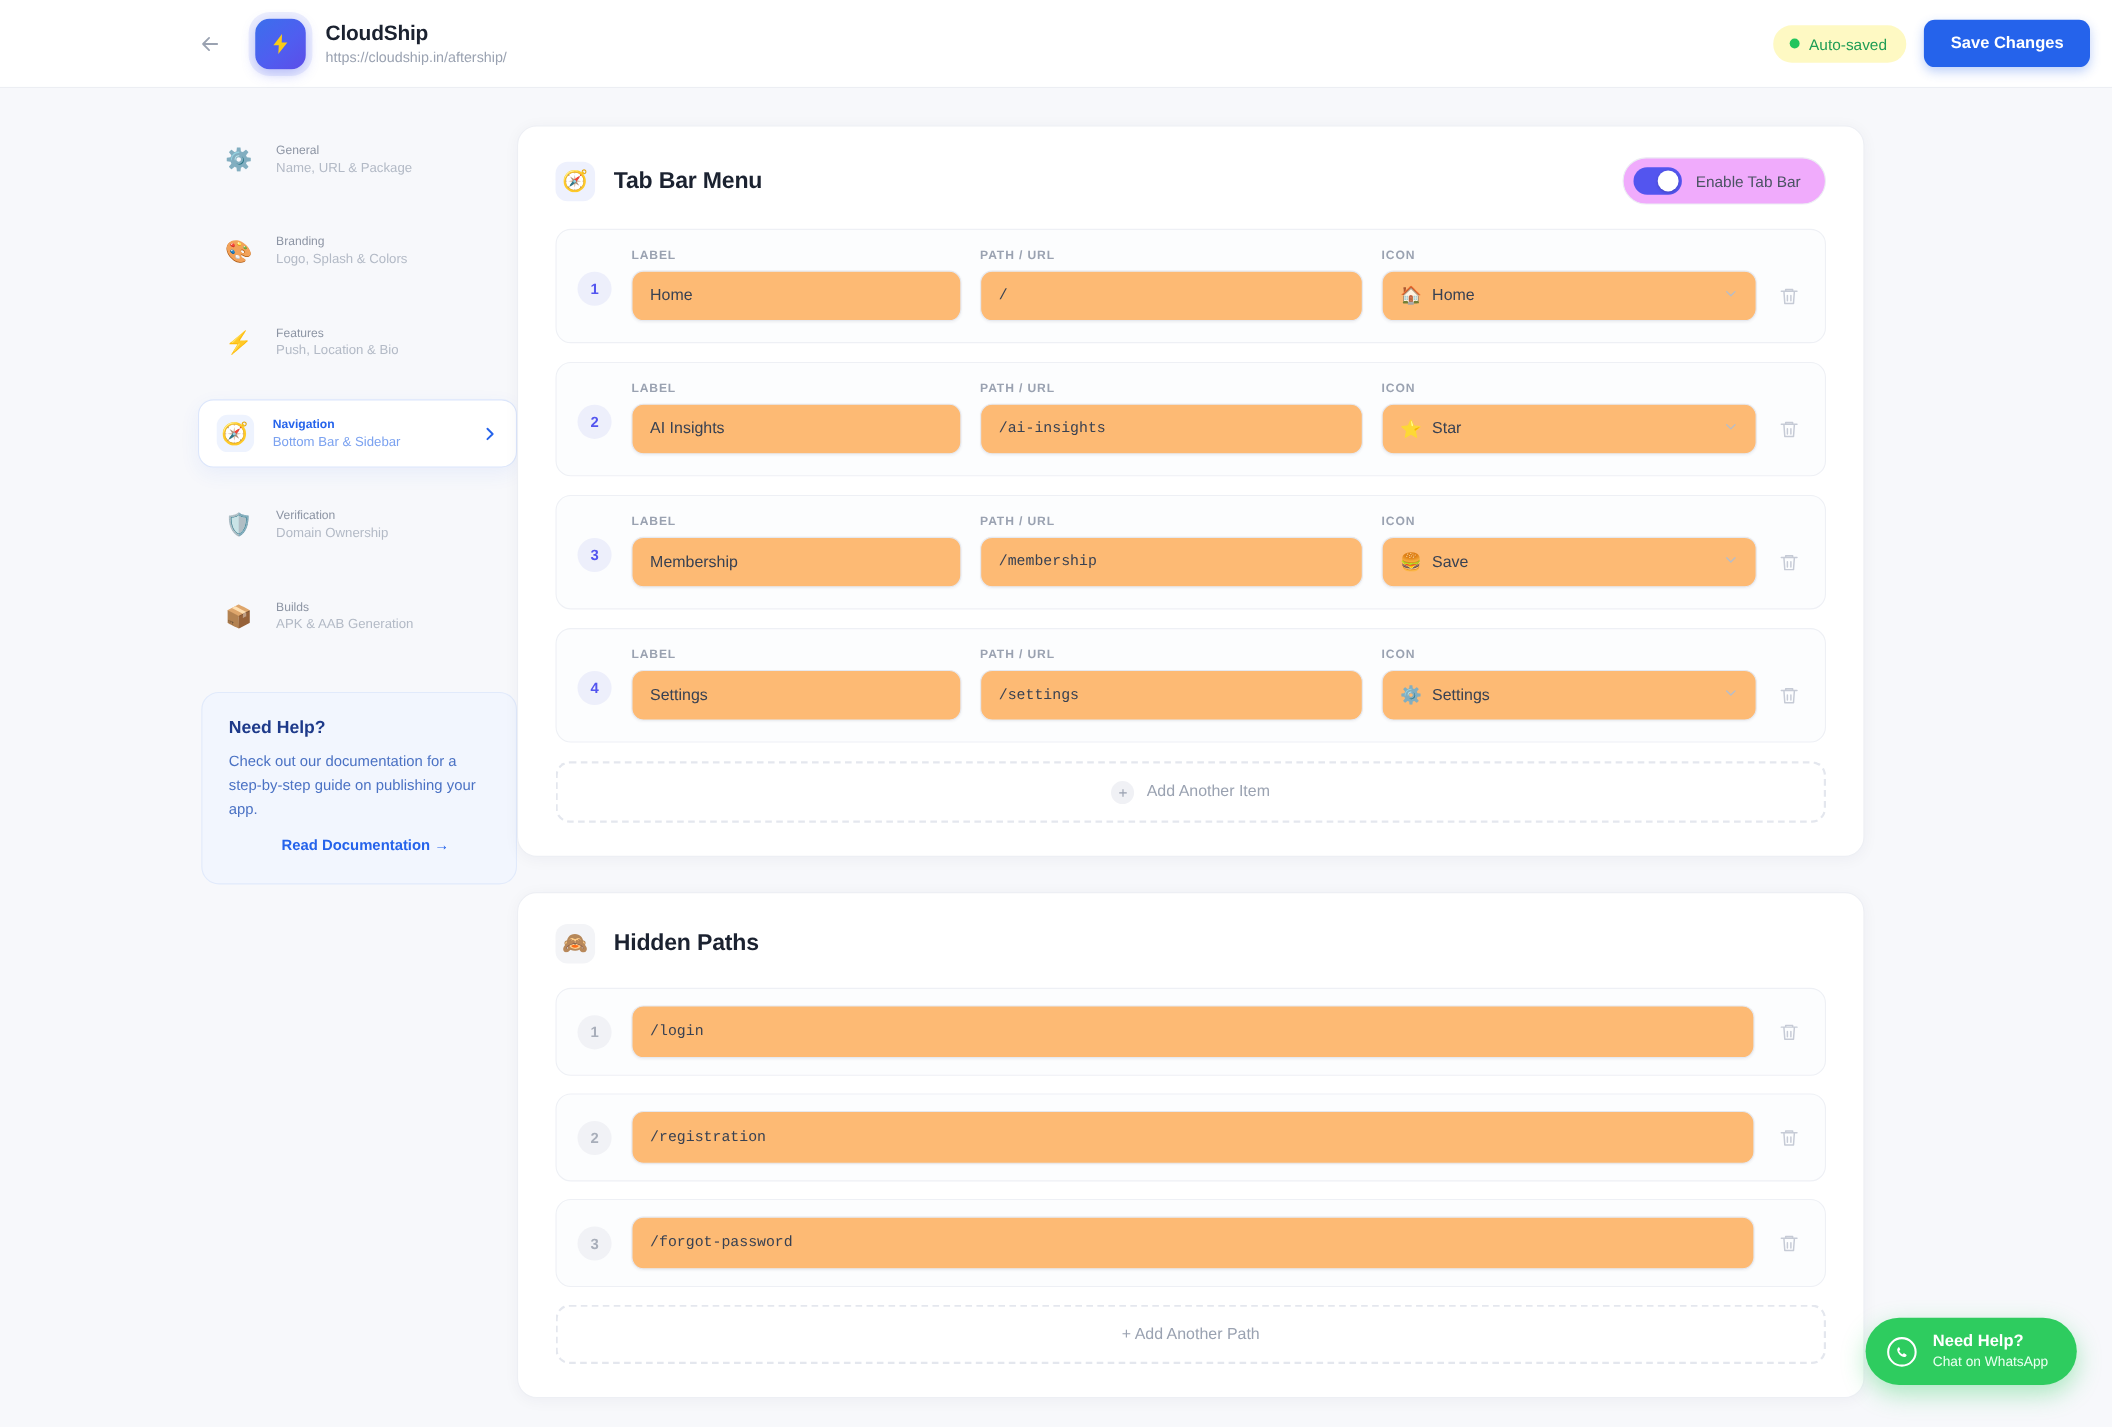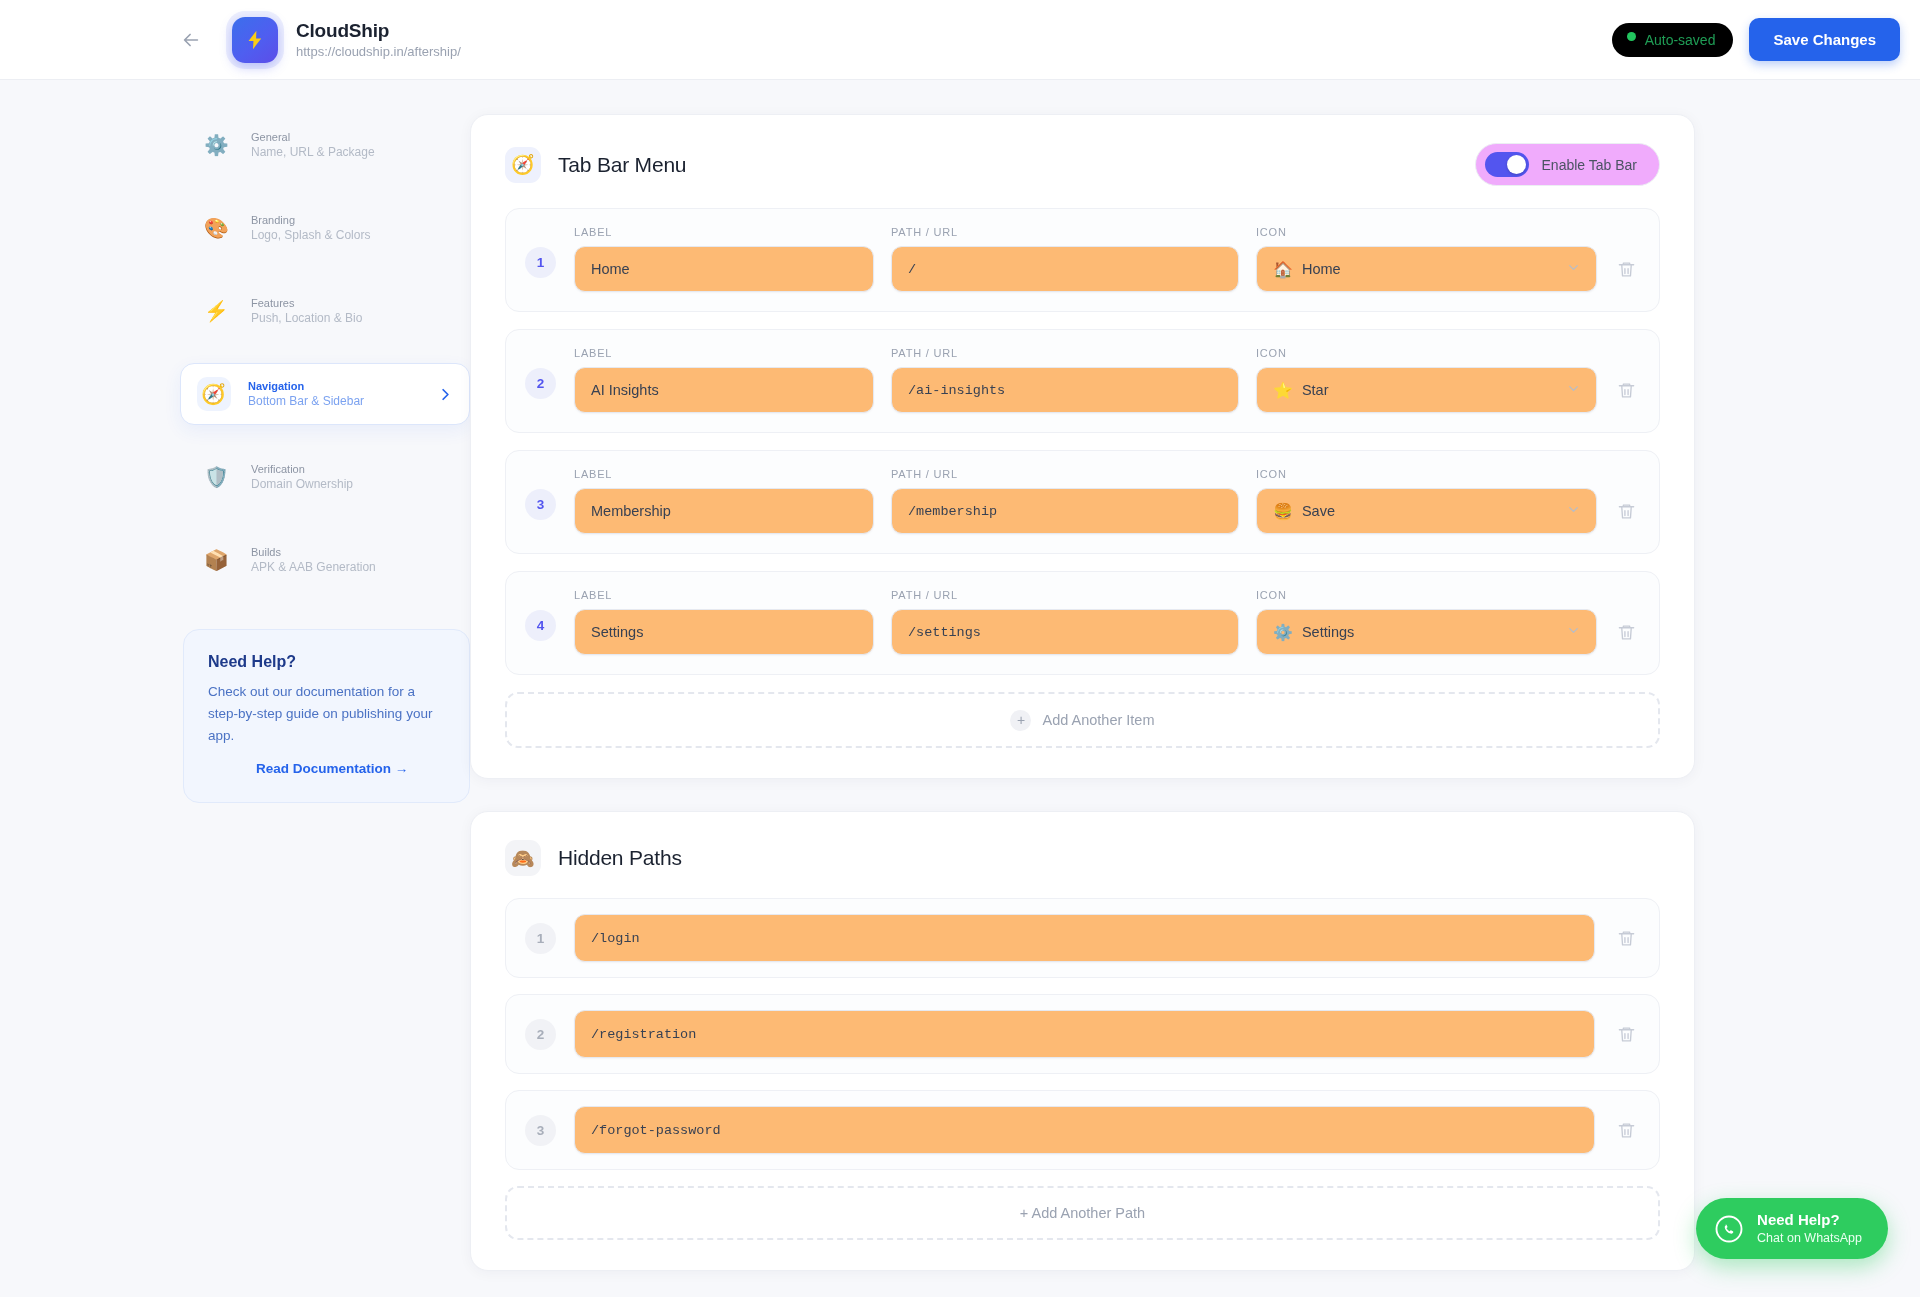--- a/index.html
+++ b/index.html
@@ -40,22 +40,22 @@
   .app-meta { margin-left: 18px; line-height: 1.25; }
   .app-title {
     font-size: 19px; font-weight: bold; color: #1b2230; letter-spacing: -0.2px;
   }
   .app-url { font-size: 13px; color: #9aa2b1; margin-top: 2px; }
   .topbar-right {
     margin-left: auto;
     display: flex; align-items: center; gap: 16px;
   }
   .autosaved {
-    display: flex; align-items: flex-start; gap: 9px;
-    background: #000000;
+    display: flex; align-items: center; gap: 9px;
+    background: #fef9c3;
     color: #1f9d55;
     font-size: 14px;
     border-radius: 999px;
     padding: 9px 18px 9px 15px;
   }
   .dot-green {
     width: 9px; height: 9px; border-radius: 50%; background: #22c55e; flex:none;
   }
   .btn-save {
     background: #2563eb;
@@ -134,21 +134,21 @@
   .card-head { display: flex; align-items: center; }
   .sec-ico {
     width: 36px; height: 36px;
     border-radius: 11px;
     display: flex; align-items: center; justify-content: center;
     font-size: 19px; flex: none;
   }
   .sec-ico.indigo { background: #eef1fd; }
   .sec-ico.gray { background: #f3f4f7; }
   .sec-title {
-    font-size: 21px; font-weight: normal; color: #1b2230;
+    font-size: 21px; font-weight: bold; color: #1b2230;
     margin-left: 17px; letter-spacing: -0.2px;
   }
 
   .toggle-wrap {
     margin-left: auto;
     display: flex; align-items: center; gap: 13px;
     background: #f0abfc;
     border: 1px solid #eceef3;
     border-radius: 999px;
     padding: 8px 22px 8px 9px;
@@ -184,21 +184,21 @@
     font-size: 13.5px; font-weight: bold;
     display: flex; align-items: center; justify-content: center;
     flex: none; margin-top: 21px;
   }
   .fields { display: flex; flex: 1; gap: 17px; margin-left: 18px; }
   .field { display: flex; flex-direction: column; }
   .field.f-label { width: 300px; flex: none; }
   .field.f-path  { width: 348px; flex: none; }
   .field.f-icon  { flex: 1; }
   .fld-cap {
-    font-size: 11px; font-weight: normal; color: #9aa2b1;
+    font-size: 11px; font-weight: bold; color: #9aa2b1;
     letter-spacing: .8px; margin-bottom: 8px;
   }
   .inp {
     height: 46px;
     background: #fdba74;
     border: 1px solid #e6e9f0;
     border-radius: 11px;
     box-shadow: 0 1px 2px rgba(20,30,60,.04);
     display: flex; align-items: center;
     padding: 0 16px;

